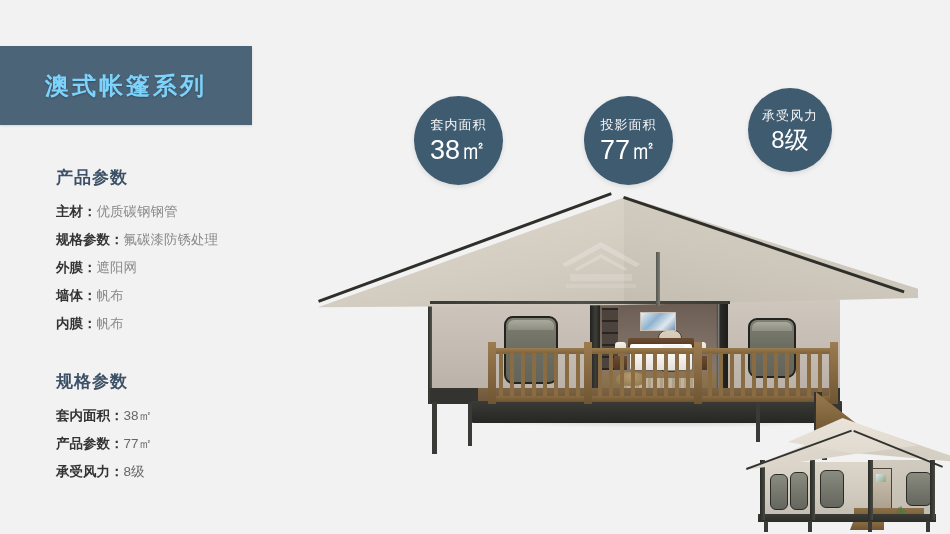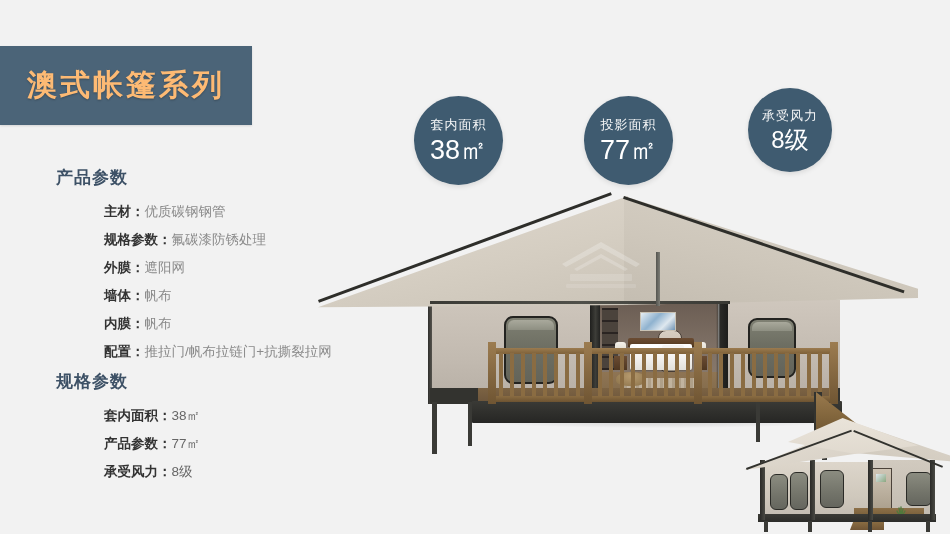--- a/index.html
+++ b/index.html
@@ -12,35 +12,35 @@
   .stage{position:absolute;left:0;top:0;width:950px;height:534px;overflow:hidden;}
 
   
   .title-banner{
     position:absolute;left:0;top:46px;width:252px;height:79px;
     background:#4b6478;
     display:flex;align-items:center;justify-content:center;
     box-shadow:0 1px 2px rgba(0,0,0,.12);
   }
   .title-banner .t{
-    color:#fdba74;font-size:30px;font-weight:bold;letter-spacing:3px;
+    color:#7dd3fc;font-size:24px;font-weight:bold;letter-spacing:3px;
     text-shadow:0 1px 2px rgba(0,0,0,.25);
     white-space:nowrap;
   }
 
   
   .spec-block{position:absolute;left:56px;}
   #product-params{top:166px;}
   #size-params{top:370px;}
   .sec-head{
     color:#3d5166;font-size:17px;font-weight:bold;letter-spacing:1px;
     margin:0 0 9px 0;white-space:nowrap;
   }
   .spec-row{
-    height:28px;line-height:28px;white-space:nowrap;font-size:13.5px;margin-left:48px;
+    height:28px;line-height:28px;white-space:nowrap;font-size:13.5px;
   }
   .spec-row .k{color:#333333;font-weight:bold;}
   .spec-row .v{color:#8a8a8a;font-weight:normal;}
   #size-params .spec-row .v{color:#666666;}
 
   
   .badge{
     position:absolute;border-radius:50%;
     background:#3f5b70;
     display:flex;flex-direction:column;align-items:center;justify-content:center;
@@ -306,23 +306,20 @@
     </div>
     <div class="spec-row">
       <span class="k">外膜：</span><span class="v">遮阳网</span>
     </div>
     <div class="spec-row">
       <span class="k">墙体：</span><span class="v">帆布</span>
     </div>
     <div class="spec-row">
       <span class="k">内膜：</span><span class="v">帆布</span>
     </div>
-    <div class="spec-row">
-      <span class="k">配置：</span><span class="v">推拉门/帆布拉链门+抗撕裂拉网</span>
-    </div>
   </div>
 
   <div class="spec-block" id="size-params">
     <div class="sec-head">规格参数</div>
 
     <div class="spec-row">
       <span class="k">套内面积：</span><span class="v">38㎡</span>
     </div>
     <div class="spec-row">
       <span class="k">产品参数：</span><span class="v">77㎡</span>

